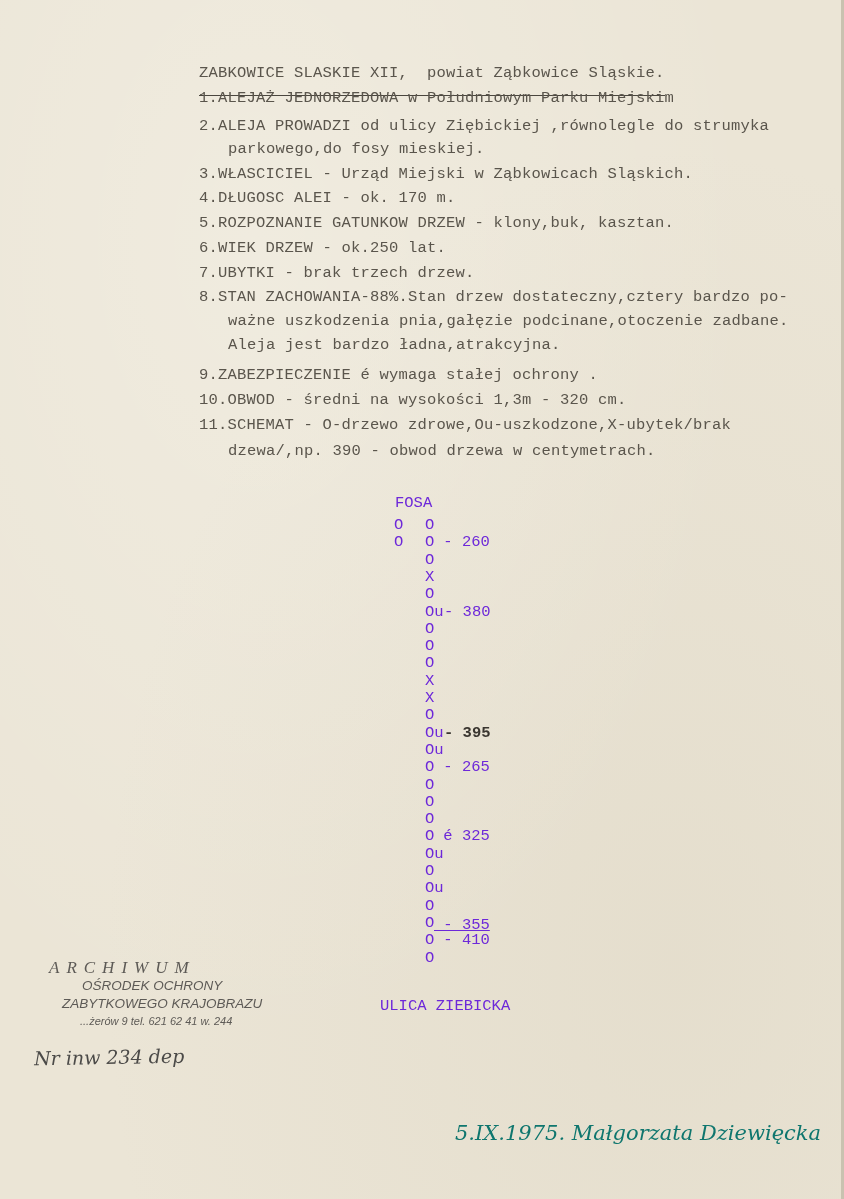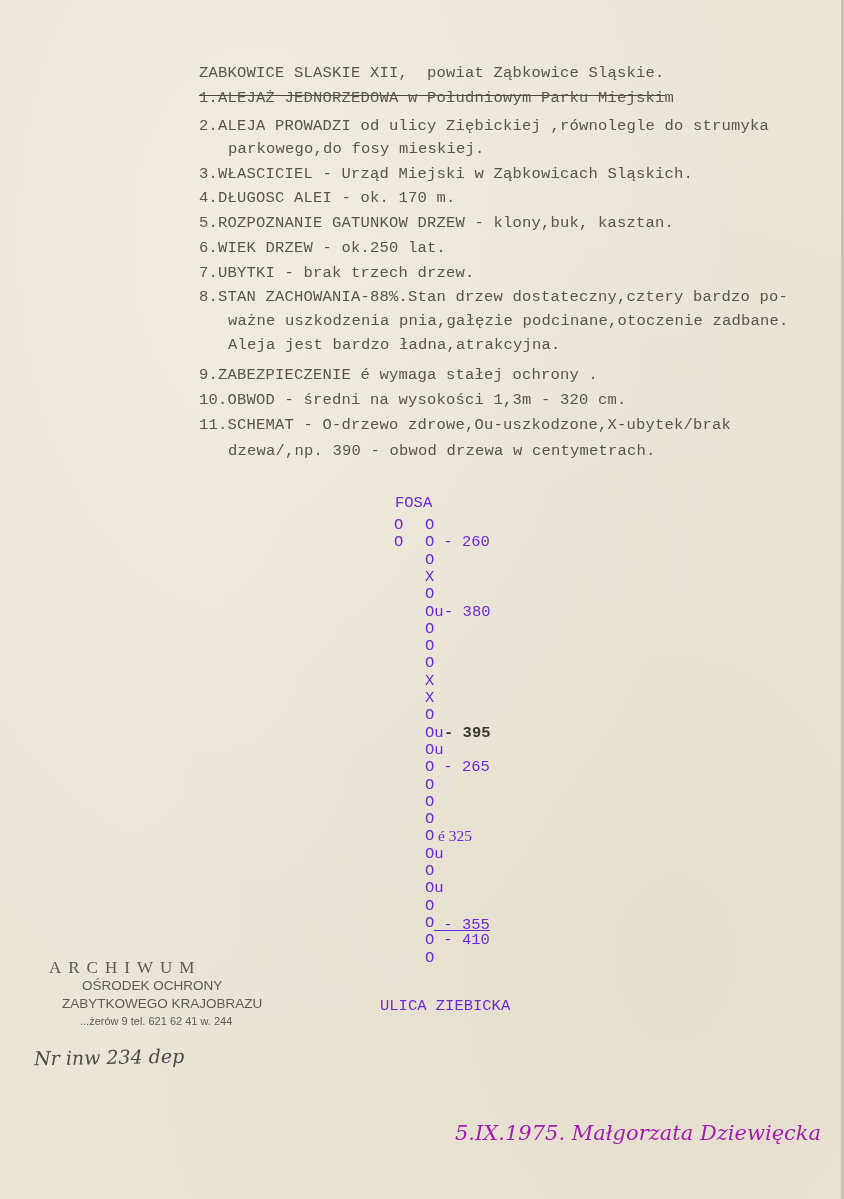--- a/index.html
+++ b/index.html
@@ -23,30 +23,30 @@
     color:#5a554c;
   }
   .title {
     left:199px; top:64px;
     border-bottom:1.5px solid #4a463e; padding-bottom:13px;
   }
   .line { left:199px; }
   .indent { left:228px; }
   .schem { position:absolute; font-size:15.5px; white-space:pre; color:#6d28d9; }
   .bold { color:#3a3630; font-weight:bold; }
-  .stamp { position:absolute; font-family:"Liberation Sans", sans-serif; color:#5d5a56; }
+  .stamp { position:absolute; font-family:"Liberation Sans", sans-serif; color:#5d5a56;font-style:italic; }
   .stamp-title { left:49px; top:958px; font-family:"Liberation Serif", serif; font-size:17px; letter-spacing:7px; }
   .stamp-l2 { left:82px; top:978px; font-size:13.5px; }
   .stamp-l3 { left:62px; top:996px; font-size:13.5px; }
   .stamp-l4 { left:80px; top:1015px; font-size:11px; }
   .hand {
     position:absolute; font-family:"DejaVu Serif", serif; font-style:italic;
   }
   .hand-pencil { left:34px; top:1046px; font-size:19px; color:#4b4a48; transform:rotate(-1deg); }
-  .hand-blue { left:455px; top:1121px; font-size:21px; color:#a21caf; }
+  .hand-blue { left:455px; top:1121px; font-size:21px; color:#0f766e; }
 </style>
 </head>
 <body>
 
 <div class="paper"></div>
 <div class="edge"></div>
 
 <div class="typed title">ZABKOWICE SLASKIE XII,  powiat Ząbkowice Sląskie.</div>
 
 <div id="items">
@@ -87,21 +87,21 @@
     <div class="schem" style="left: 425px; top: 706.3px;">O</div>
     <div class="schem" style="left: 425px; top: 723.6px;">Ou</div>
     <div class="schem bold" style="left: 444px; top: 723.6px;">- 395</div>
     <div class="schem" style="left: 425px; top: 740.9px;">Ou</div>
     <div class="schem" style="left: 425px; top: 758.2px;">O</div>
     <div class="schem" style="left: 434px; top: 758.2px;"> - 265</div>
     <div class="schem" style="left: 425px; top: 775.5px;">O</div>
     <div class="schem" style="left: 425px; top: 792.8px;">O</div>
     <div class="schem" style="left: 425px; top: 810.1px;">O</div>
     <div class="schem" style="left: 425px; top: 827.4px;">O</div>
-    <div class="schem" style="left: 434px; top: 827.4px; font-family: Liberation Serif, serif;"> é 325</div>
+    <div class="schem" style="left: 434px; top: 827.4px;"> é 325</div>
     <div class="schem" style="left: 425px; top: 844.7px;">Ou</div>
     <div class="schem" style="left: 425px; top: 862px;">O</div>
     <div class="schem" style="left: 425px; top: 879.3px;">Ou</div>
     <div class="schem" style="left: 425px; top: 896.6px;">O</div>
     <div class="schem" style="left: 434px; top: 916px; text-decoration: underline;"> - 355</div>
     <div class="schem" style="left: 425px; top: 913.9px;">O</div>
     <div class="schem" style="left: 425px; top: 931.2px;">O</div>
     <div class="schem" style="left: 434px; top: 931.2px;"> - 410</div>
     <div class="schem" style="left: 425px; top: 948.5px;">O</div>
   </div>

